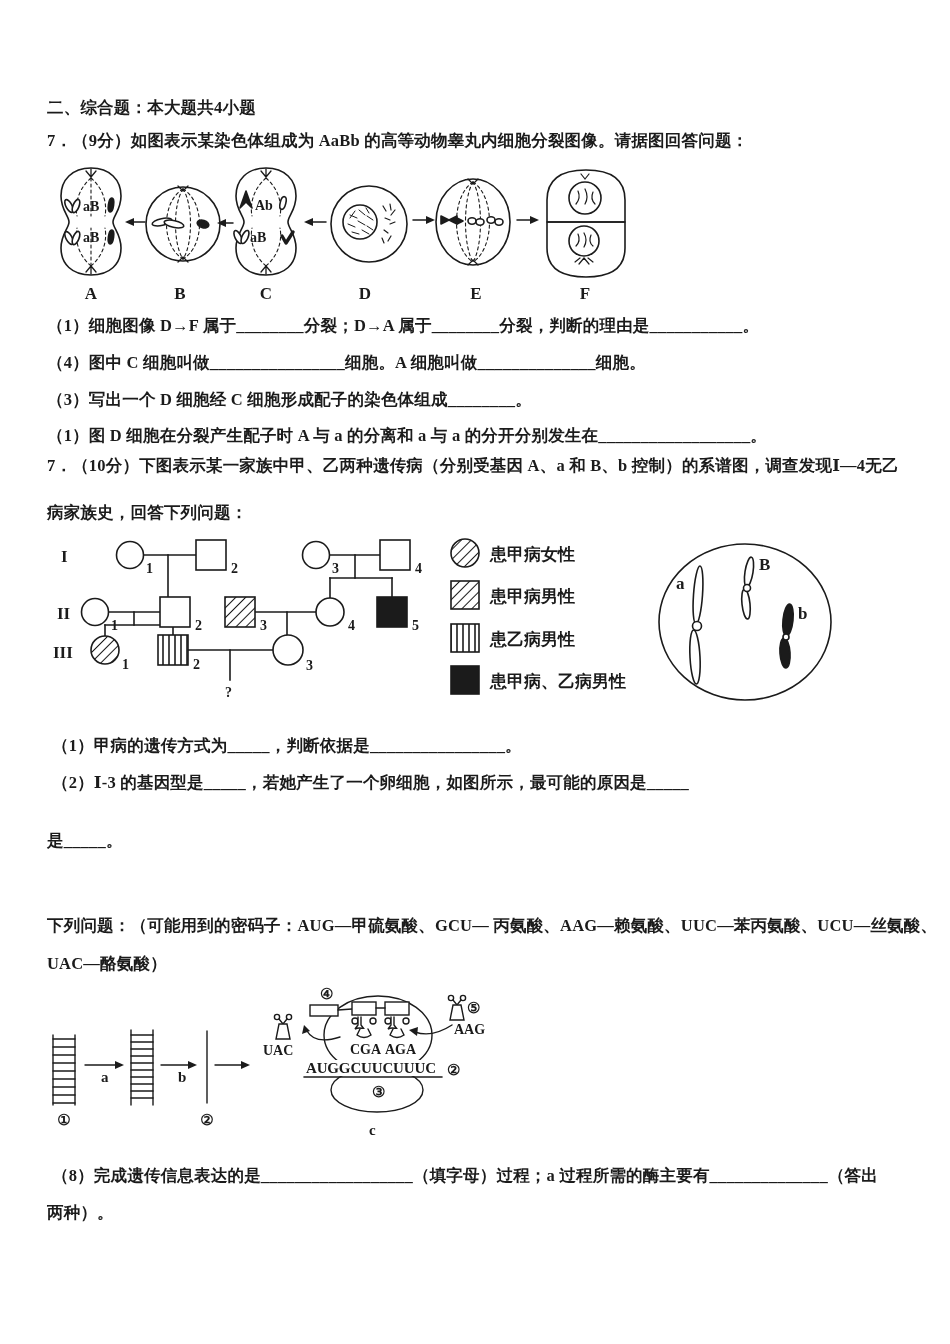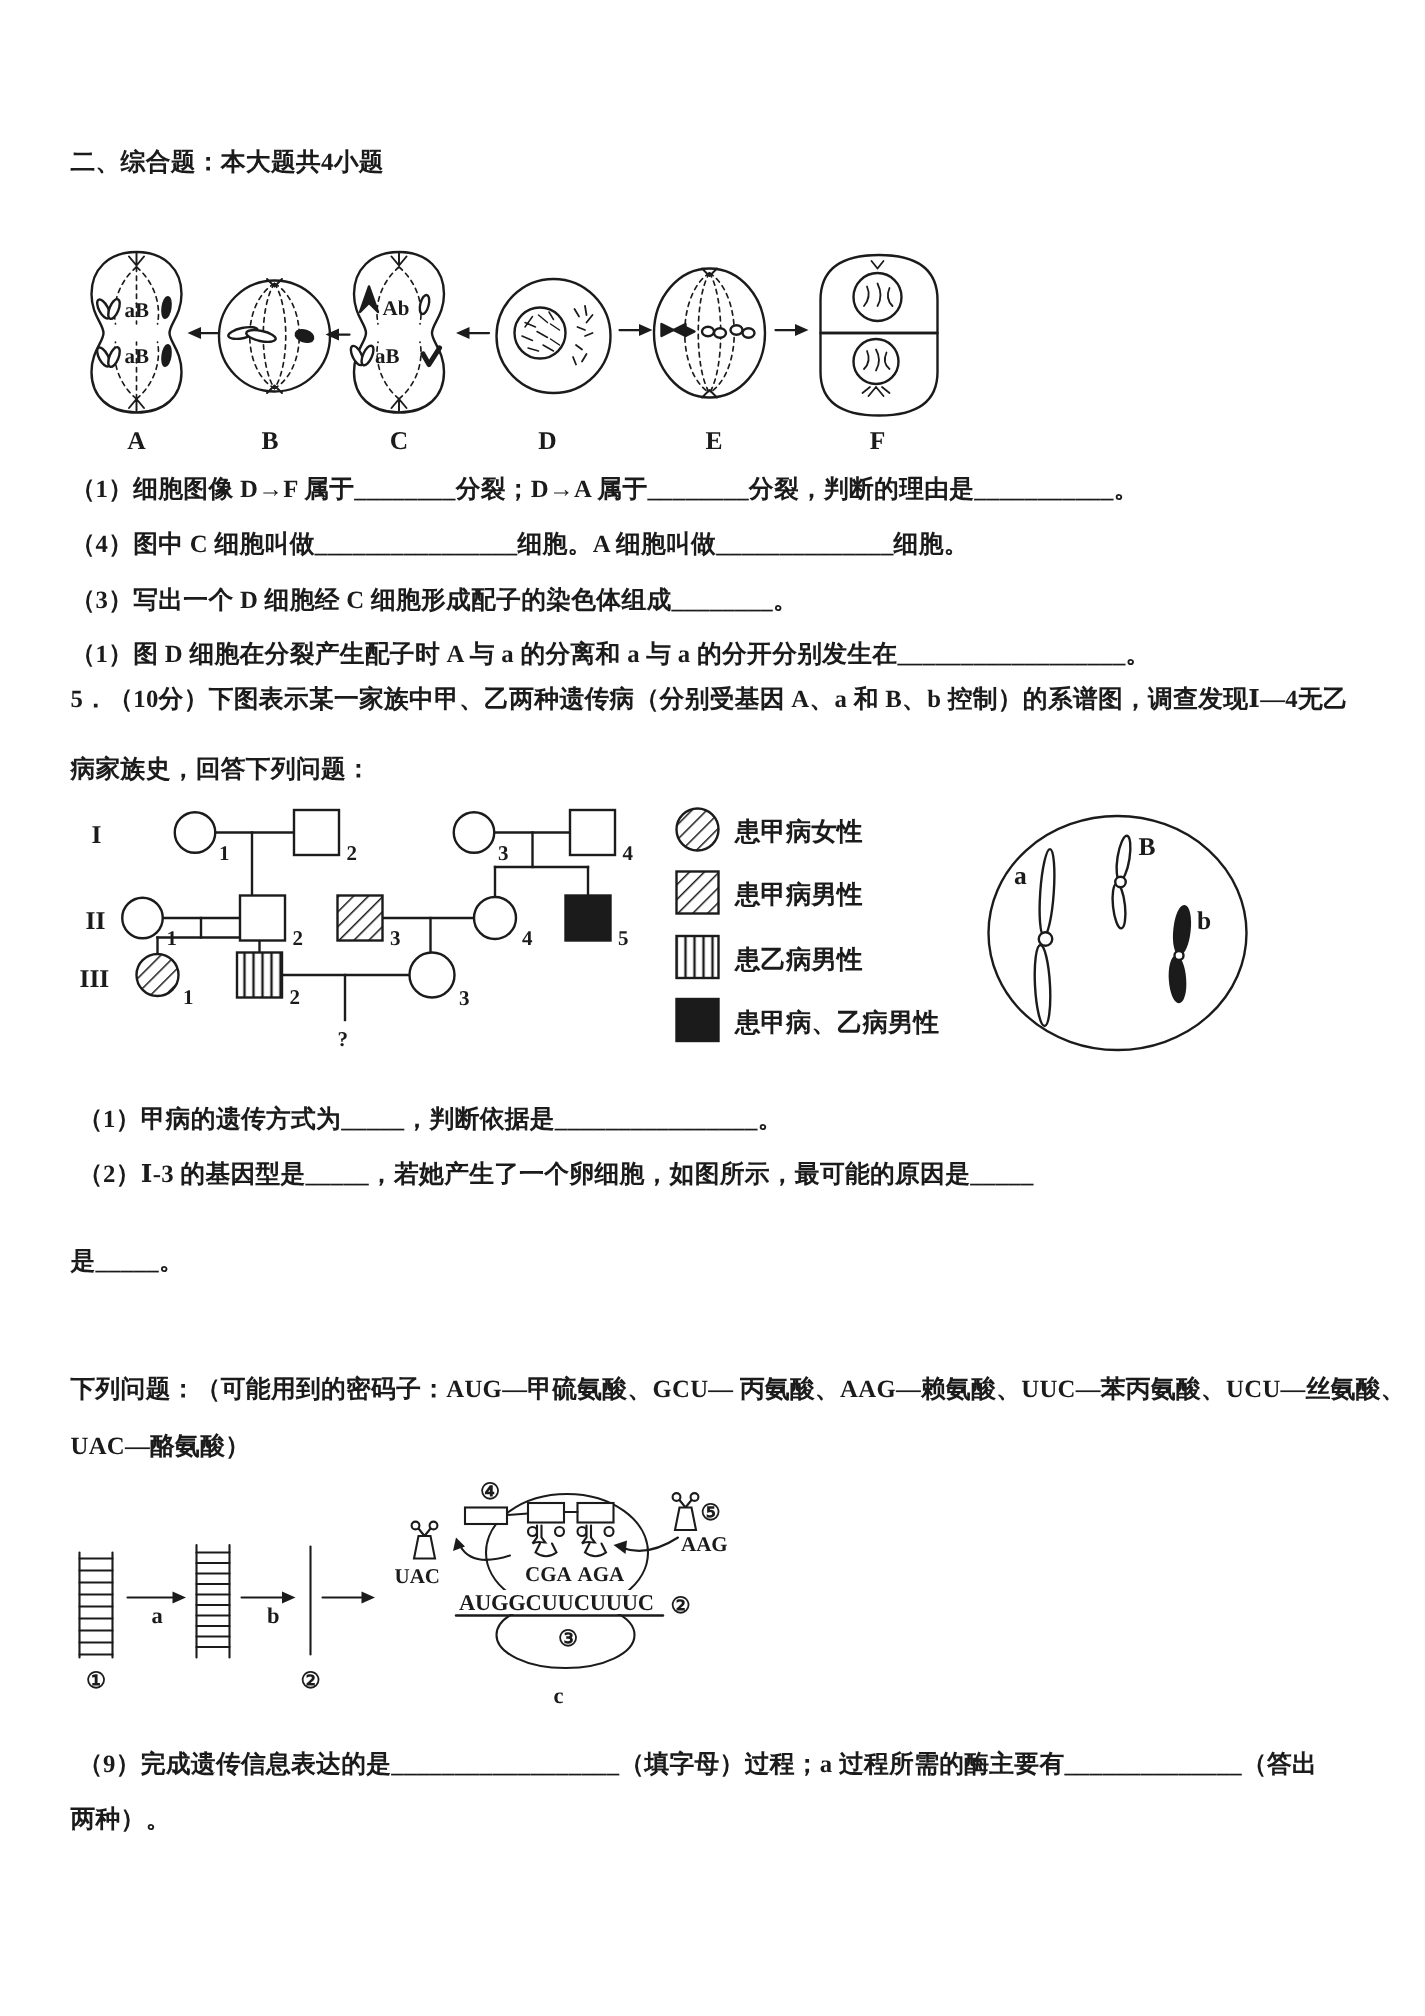--- a/index.html
+++ b/index.html
@@ -13,37 +13,38 @@
   .sv-sm{font-size:14px;font-weight:700;}
   .sv-num{font-size:15px;font-weight:700;}
   .sv-cjk{font-size:17px;font-weight:700;}
 </style>
 </head>
 <body>
 
 <div class="page">
 
   <div class="line" style="left:47px;top:98px">二、综合题：本大题共4小题</div>
+  <div class="line" style="left:47px;top:131px">7．（9分）如图表示某染色体组成为 AaBb 的高等动物睾丸内细胞分裂图像。请据图回答问题：</div>
 
   <div class="line" style="left:47px;top:316px">（1）细胞图像 D→F 属于________分裂；D→A 属于________分裂，判断的理由是___________。</div>
   <div class="line" style="left:47px;top:353px">（4）图中 C 细胞叫做________________细胞。A 细胞叫做______________细胞。</div>
   <div class="line" style="left:47px;top:390px">（3）写出一个 D 细胞经 C 细胞形成配子的染色体组成________。</div>
   <div class="line" style="left:47px;top:426px">（1）图 D 细胞在分裂产生配子时 A 与 a 的分离和 a 与 a 的分开分别发生在__________________。</div>
 
-  <div class="line" style="left:47px;top:456px">5．（10分）下图表示某一家族中甲、乙两种遗传病（分别受基因 A、a 和 B、b 控制）的系谱图，调查发现Ⅰ—4无乙</div>
+  <div class="line" style="left:47px;top:456px">7．（10分）下图表示某一家族中甲、乙两种遗传病（分别受基因 A、a 和 B、b 控制）的系谱图，调查发现Ⅰ—4无乙</div>
   <div class="line" style="left:47px;top:503px">病家族史，回答下列问题：</div>
 
   <div class="line" style="left:52px;top:736px">（1）甲病的遗传方式为_____，判断依据是________________。</div>
   <div class="line" style="left:52px;top:773px">（2）Ⅰ-3 的基因型是_____，若她产生了一个卵细胞，如图所示，最可能的原因是_____</div>
   <div class="line" style="left:47px;top:831px">是_____。</div>
 
   <div class="line" style="left:47px;top:916px">下列问题：（可能用到的密码子：AUG—甲硫氨酸、GCU— 丙氨酸、AAG—赖氨酸、UUC—苯丙氨酸、UCU—丝氨酸、</div>
   <div class="line" style="left:47px;top:954px">UAC—酪氨酸）</div>
 
-  <div class="line" style="left:52px;top:1166px">（9）完成遗传信息表达的是__________________（填字母）过程；a 过程所需的酶主要有______________（答出</div>
+  <div class="line" style="left:52px;top:1166px">（8）完成遗传信息表达的是__________________（填字母）过程；a 过程所需的酶主要有______________（答出</div>
   <div class="line" style="left:47px;top:1203px">两种）。</div>
 
   <svg style="left:47px;top:158px" width="595" height="150" viewBox="0 0 595 150" stroke-linecap="round" stroke-linejoin="round">
     <g fill="none" stroke="#1b1b1b" stroke-width="1.6">
 
       <g>
         <path d="M44 10 C63 10 74 22 74 38 C74 52 66 58 66 64 C66 70 74 76 74 90 C74 106 63 117 44 117 C25 117 14 106 14 90 C14 76 22 70 22 64 C22 58 14 52 14 38 C14 22 25 10 44 10 Z"></path>
         <g stroke-dasharray="3 3" stroke-width="1.1">
           <path d="M44 20 C30 32 28 48 30 58"></path>
             <path d="M44 20 C58 32 60 48 58 58"></path>

